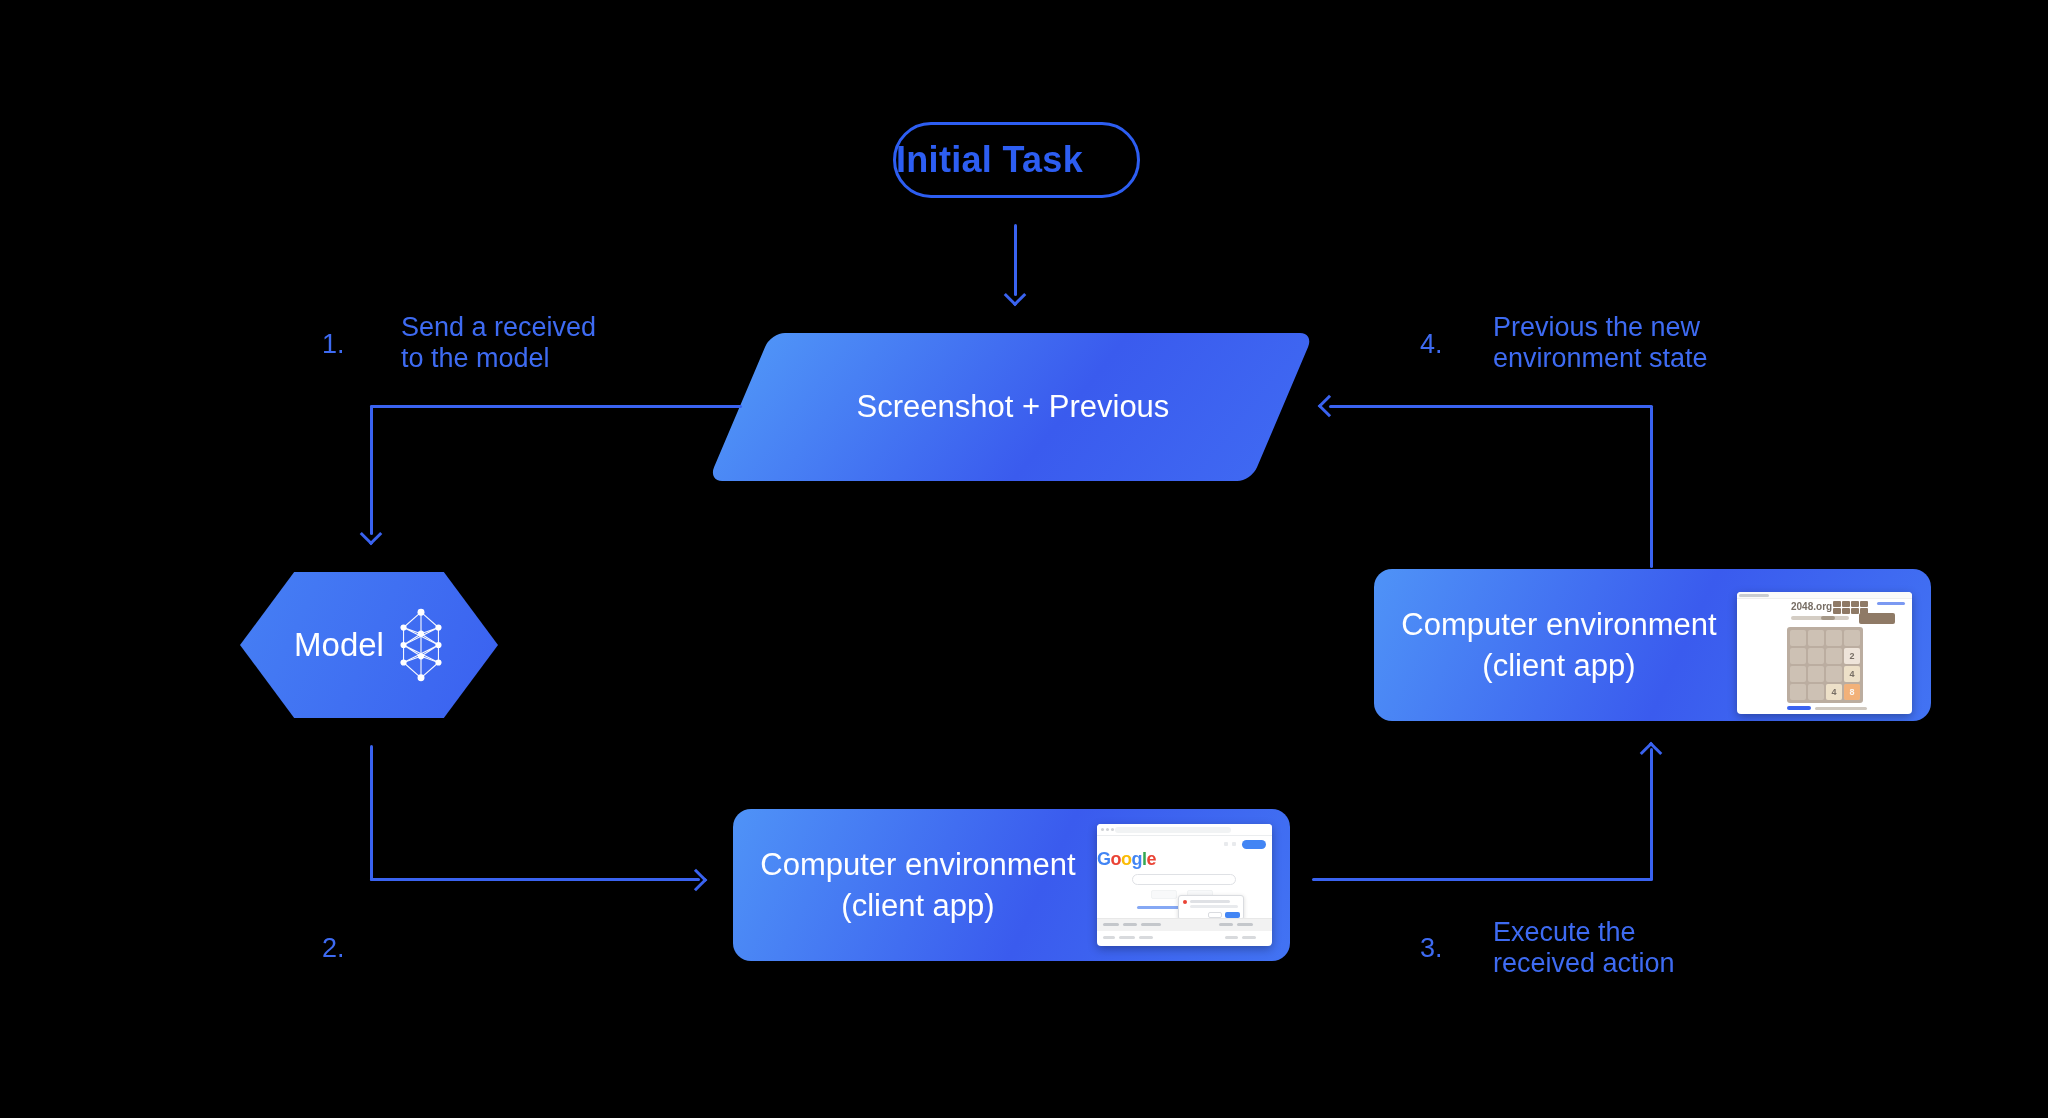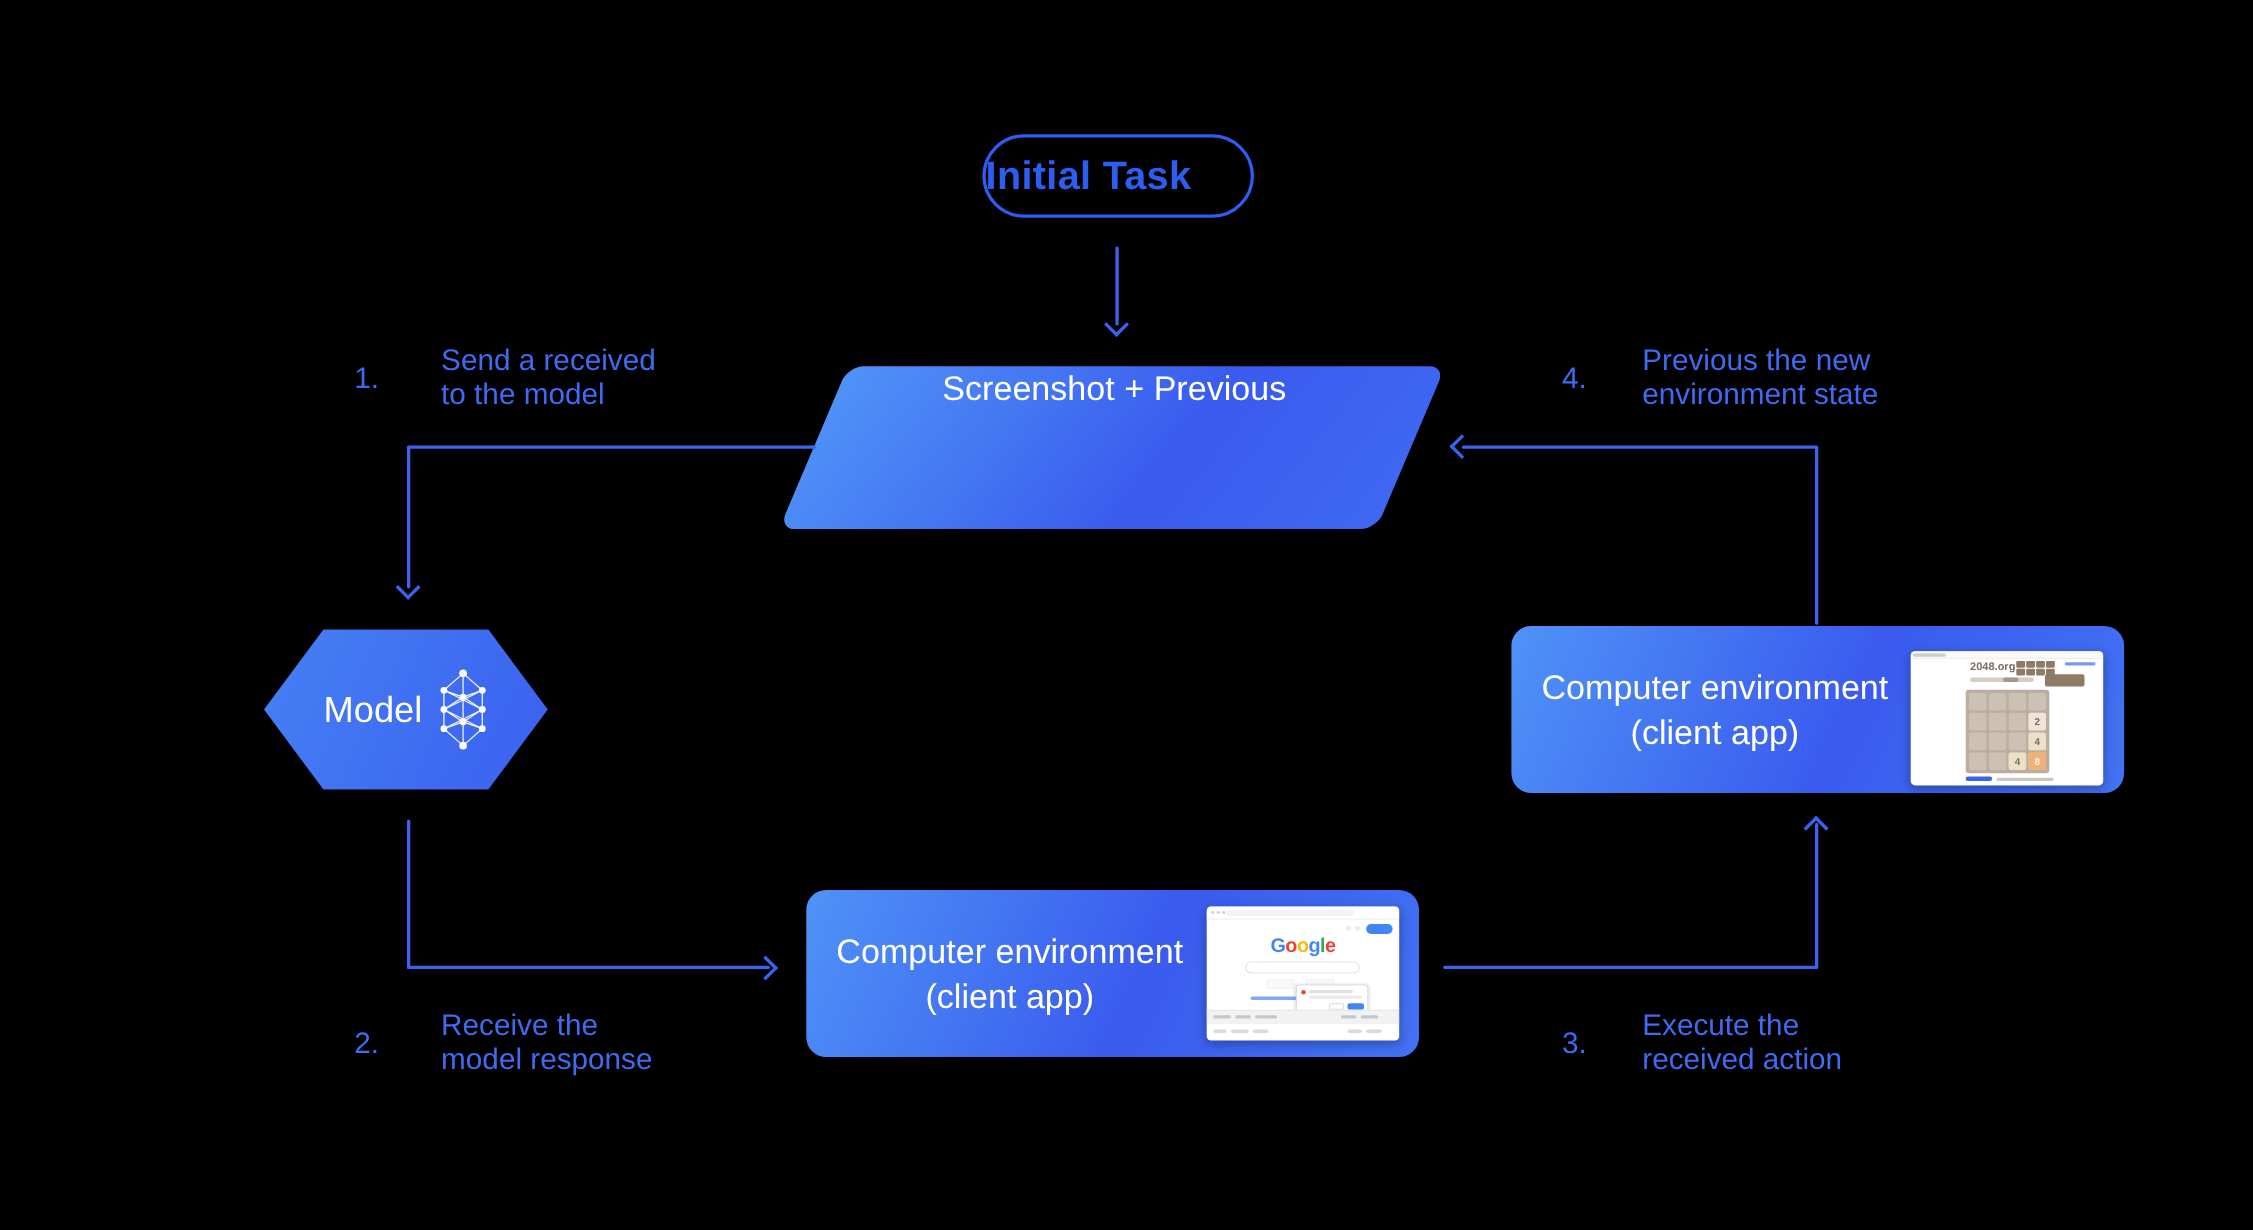--- a/index.html
+++ b/index.html
@@ -14,21 +14,21 @@
   .line{position:absolute;background:var(--accent);border-radius:2px}
   .chev{position:absolute;width:16px;height:16px;
     border-right:3px solid var(--accent);border-bottom:3px solid var(--accent)}
   .pill{position:absolute;left:893px;top:122px;width:247px;height:76px;
     border:3px solid var(--pill);border-radius:44px;display:flex;align-items:center;
     color:var(--pill);font-size:36px;font-weight:600;letter-spacing:.3px}
   .para{position:absolute;left:771px;top:333px;width:543px;height:148px;border-radius:14px;
     background:linear-gradient(110deg,#4f93f7 0%,#3a5bee 60%,#3f68f2 100%);
     transform:skewX(-23deg);transform-origin:0 0}
   .para-text{position:absolute;left:743px;top:333px;width:540px;height:148px;display:flex;
-    flex-direction:row;justify-content:center;text-align:center;color:#fff;
+    flex-direction:column;justify-content:center;text-align:center;color:#fff;
     font-size:31px;line-height:42px;font-weight:500}
   .hex{position:absolute;left:240px;top:572px;width:258px;height:146px;
     background:linear-gradient(115deg,#4680f4 0%,#3a60f0 100%);
     clip-path:polygon(0 50%,21% 0,79% 0,100% 50%,79% 100%,21% 100%);
     display:flex;align-items:center;justify-content:center;gap:14px;
     color:#fff;font-size:33px;font-weight:500}
   .envbox{position:absolute;width:557px;height:152px;border-radius:18px;
     background:linear-gradient(115deg,#4f93f7 0%,#3a5bee 55%,#4273f3 100%)}
   .env-text{position:absolute;left:0;top:0;width:370px;height:152px;display:flex;
     flex-direction:column;justify-content:center;text-align:center;color:#fff;
@@ -37,21 +37,21 @@
   .step-text{position:absolute;color:var(--label);font-size:27px;line-height:31px;font-weight:500}
   .shot{position:absolute;width:175px;height:122px;background:#fff;border-radius:4px;
     box-shadow:0 3px 10px rgba(0,0,0,.3);overflow:hidden}
   .bar{position:absolute;border-radius:2px}
   
   .g-chrome{position:absolute;left:0;top:0;width:175px;height:12px;background:#fff;border-bottom:1px solid #ebedef}
   .g-dot{position:absolute;width:3px;height:3px;border-radius:50%;background:#d0d3d6;top:4px}
   .g-addr{position:absolute;left:18px;top:3px;width:116px;height:6px;border-radius:3px;background:#f1f3f4}
   .g-signin{position:absolute;right:6px;top:16px;width:24px;height:9px;border-radius:5px;background:#4285f4}
   .g-mini{position:absolute;width:4px;height:4px;background:#e8eaed;top:18px;border-radius:1px}
-  .g-logo{position:absolute;left:0;top:26px;width:175px;text-align:center;font-size:18px;
+  .g-logo{position:absolute;left:0;top:26px;width:175px;font-size:18px;
     font-weight:700;letter-spacing:-.5px;line-height:18px}
   .g-search{position:absolute;left:35px;top:50px;width:104px;height:11px;border:1px solid #dfe1e5;border-radius:7px;background:#fff}
   .g-btn{position:absolute;top:66px;width:26px;height:9px;background:#f8f9fa;border:1px solid #f1f3f4;border-radius:2px}
   .g-dialog{position:absolute;left:81px;top:71px;width:66px;height:25px;background:#fff;
     border:1px solid #dadce0;border-radius:3px;box-shadow:0 1px 4px rgba(0,0,0,.15)}
   .g-foot{position:absolute;left:0;top:94px;width:175px;height:13px;background:#f2f2f2;border-top:1px solid #e8e8e8}
   
   .z-chrome{position:absolute;left:0;top:0;width:175px;height:7px;background:#fafafa;border-bottom:1px solid #eee}
   .z-title{position:absolute;left:54px;top:9px;font-size:10px;font-weight:700;color:#776e65}
   .z-score{position:absolute;width:8px;height:6px;background:#8f7a66;border-radius:1px}
@@ -118,24 +118,20 @@
         <circle cx="22" cy="69" r="3.4"></circle>
       </g>
     </svg>
   </div>
 
   <div class="line" style="left:370px;top:745px;width:3px;height:136px"></div>
   <div class="line" style="left:370px;top:878px;width:330px;height:3px"></div>
   <div class="chev" style="left:688px;top:872px;transform:rotate(-45deg)"></div>
 
   <div class="step-num" style="left:322px;top:933px">2.</div>
-  <div class="step-text" style="left:401px;top:917px">
-    <div>Receive the</div>
-    <div>model response</div>
-  </div>
 
   <div class="step-num" style="left:1420px;top:933px">3.</div>
   <div class="step-text" style="left:1493px;top:917px">
     <div>Execute the</div>
     <div>received action</div>
   </div>
 
   <div class="envbox" style="left:733px;top:809px">
     <div class="env-text">
       <span>Computer environment</span>

